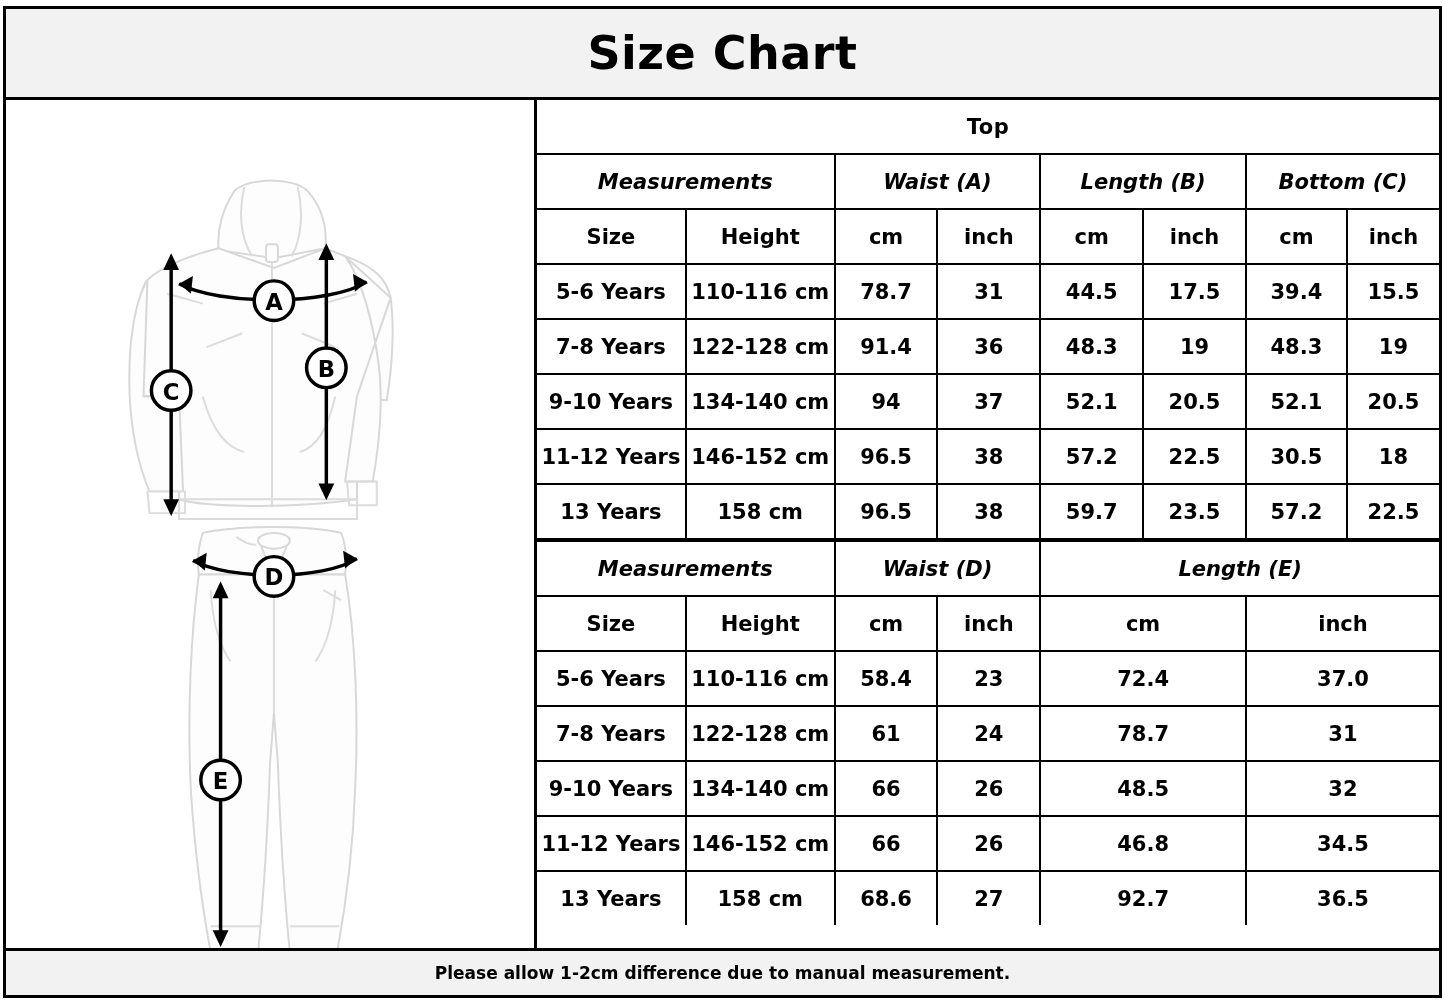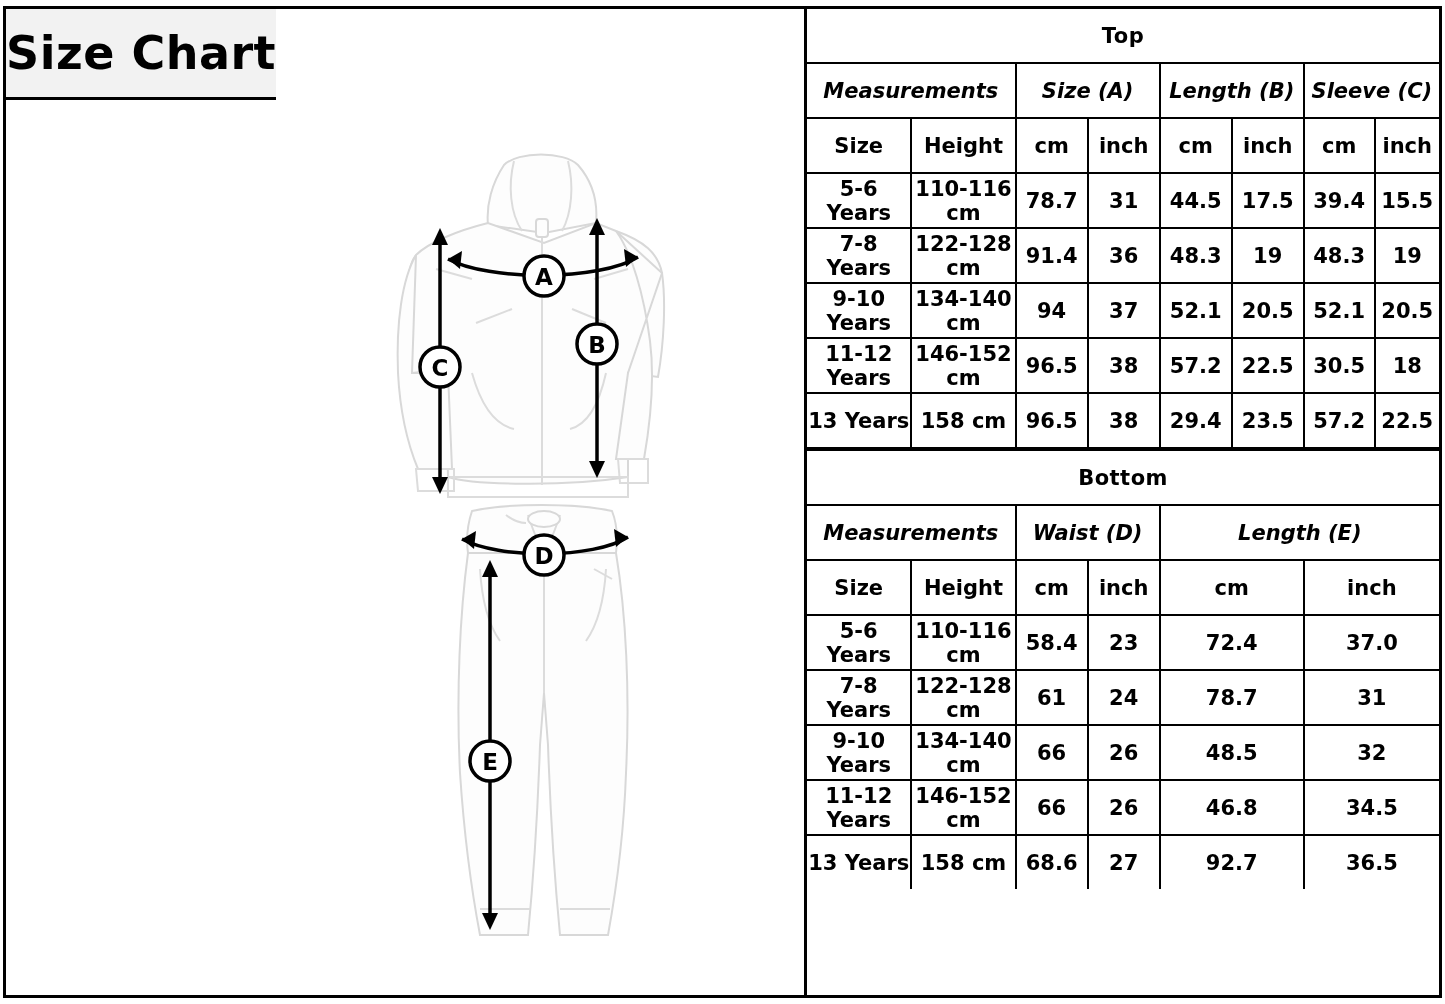--- a/index.html
+++ b/index.html
@@ -20,21 +20,21 @@
   }
   .chart-frame {
     position: absolute;
     left: 3px;
     top: 6px;
     width: 1439px;
     height: 992px;
     border: 3px solid #000;
     box-sizing: border-box;
     display: flex;
-    flex-direction: row;
+    flex-direction: column;
     background: #fff;
   }
   
   .title-bar {
     height: 88px;
     border-bottom: 3px solid #000;
     background: #f2f2f2;
     display: flex;
     align-items: center;
     justify-content: center;
@@ -275,23 +275,23 @@
               <col style="width:11.4%">
             <col style="width:11.2%">
               <col style="width:10.2%">
           </colgroup>
           <tbody>
             <tr>
               <td class="section-title" colspan="8">Top</td>
             </tr>
             <tr>
               <td class="hdr" colspan="2">Measurements</td>
-              <td class="hdr" colspan="2">Size (A)</td>
+              <td class="hdr" colspan="2">Waist (A)</td>
               <td class="hdr" colspan="2">Length (B)</td>
-              <td class="hdr" colspan="2">Sleeve (C)</td>
+              <td class="hdr" colspan="2">Bottom (C)</td>
             </tr>
             <tr>
               <td class="sub">Size</td>
               <td class="sub">Height</td>
               <td class="sub">cm</td>
               <td class="sub">inch</td>
               <td class="sub">cm</td>
               <td class="sub">inch</td>
               <td class="sub">cm</td>
               <td class="sub">inch</td>
@@ -335,42 +335,39 @@
               <td class="cell">57.2</td>
               <td class="cell">22.5</td>
               <td class="cell">30.5</td>
               <td class="cell">18</td>
             </tr>
             <tr>
               <td class="cell">13 Years</td>
               <td class="cell">158 cm</td>
               <td class="cell">96.5</td>
               <td class="cell">38</td>
-              <td class="cell">29.4</td>
+              <td class="cell">59.7</td>
               <td class="cell">23.5</td>
               <td class="cell">57.2</td>
               <td class="cell">22.5</td>
             </tr>
           </tbody>
         </table>
 
         <table class="size-table bottom-table">
           <colgroup>
             <col style="width:16.5%">
               <col style="width:16.5%">
             <col style="width:11.4%">
               <col style="width:11.4%">
             <col style="width:22.8%">
               <col style="width:21.4%">
           </colgroup>
           <tbody>
             <tr>
-              <td class="section-title" colspan="6">Bottom</td>
-            </tr>
-            <tr>
               <td class="hdr" colspan="2">Measurements</td>
               <td class="hdr" colspan="2">Waist (D)</td>
               <td class="hdr" colspan="2">Length (E)</td>
             </tr>
             <tr>
               <td class="sub">Size</td>
               <td class="sub">Height</td>
               <td class="sub">cm</td>
               <td class="sub">inch</td>
               <td class="sub">cm</td>
@@ -416,15 +413,18 @@
               <td class="cell">27</td>
               <td class="cell">92.7</td>
               <td class="cell">36.5</td>
             </tr>
           </tbody>
         </table>
 
       </div>
     </div>
 
+    <div class="footer-bar">
+      <span class="footer-text">Please allow 1-2cm difference due to manual measurement.</span>
+    </div>
 
   </div>
 </div>
 
 </body></html>

